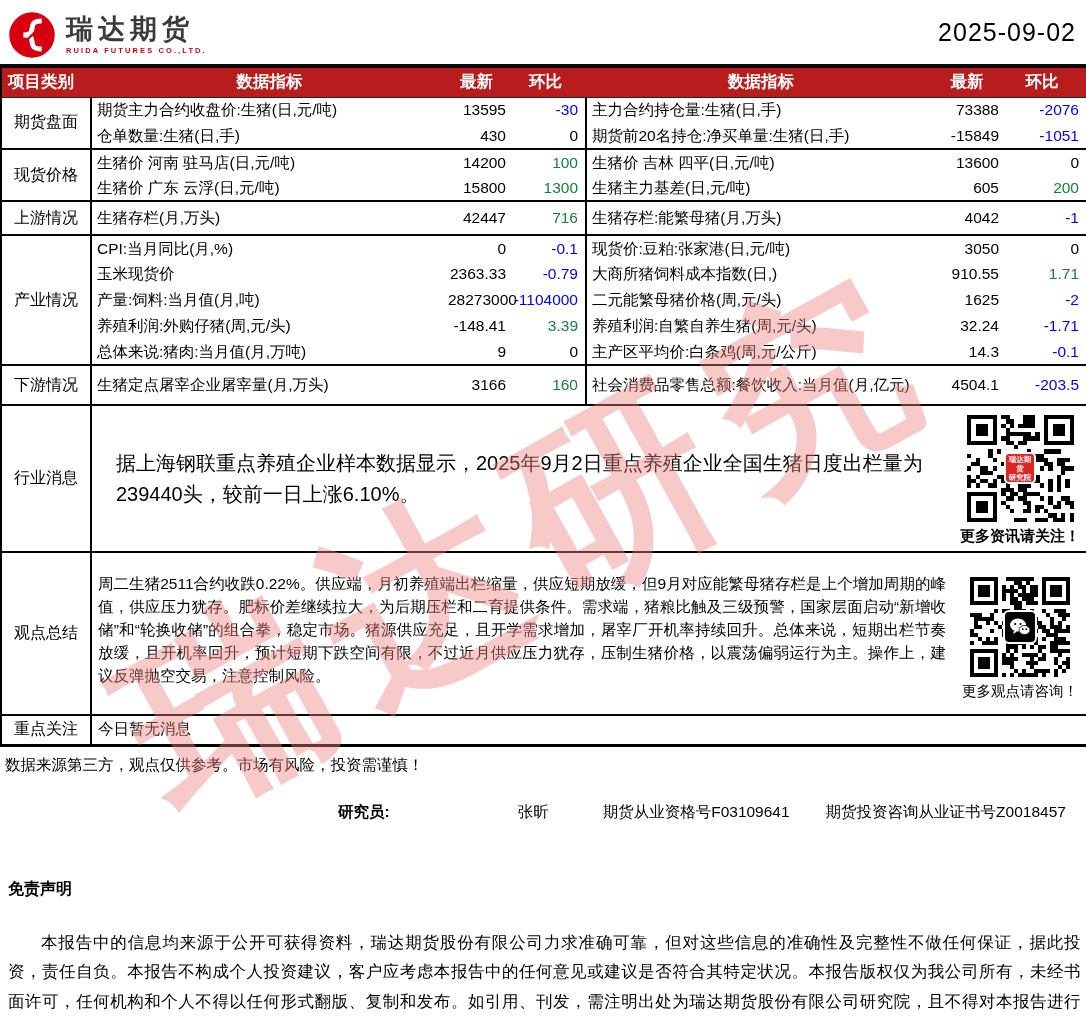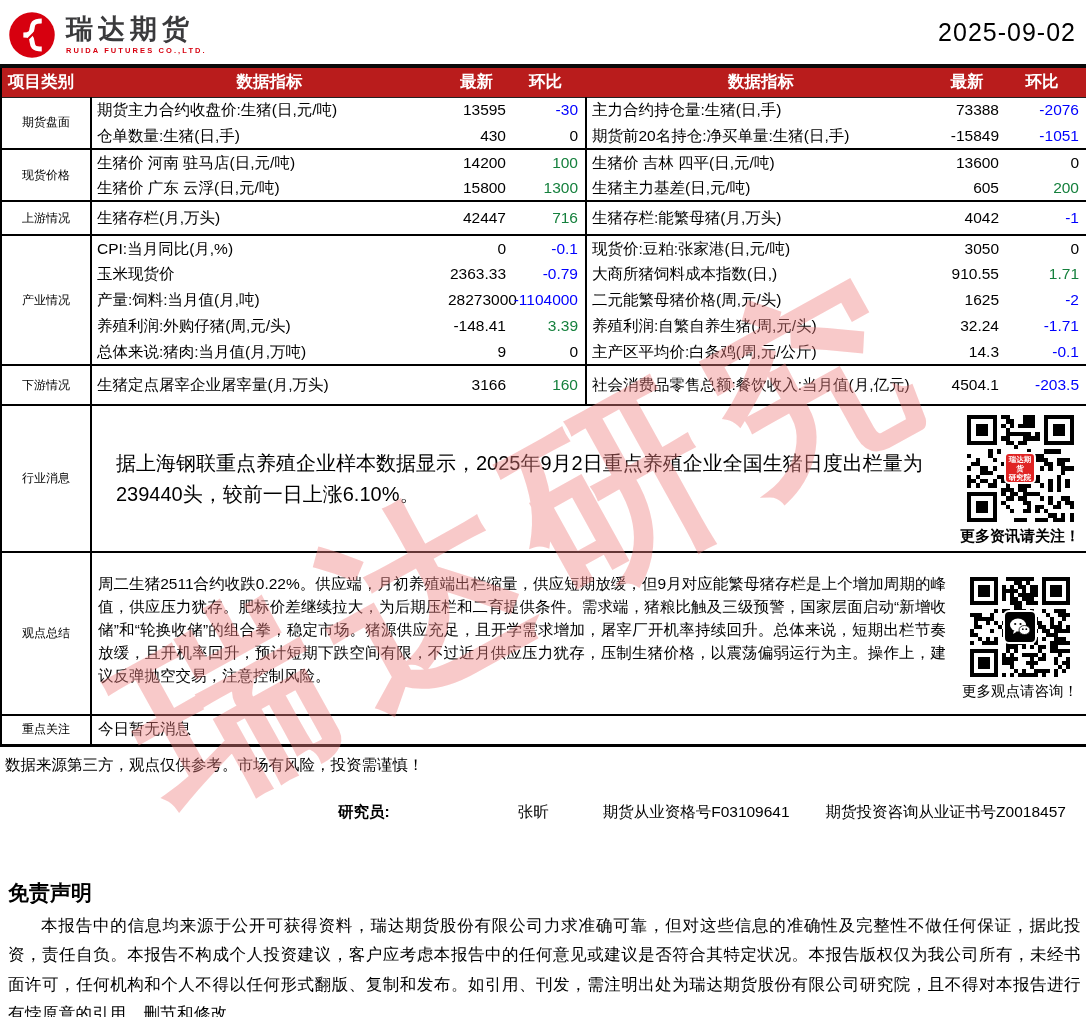--- a/index.html
+++ b/index.html
@@ -21,21 +21,21 @@
   table.report{ width:1086px; border-collapse:collapse; table-layout:fixed;
     border-left:2px solid #000; border-right:2px solid #000; border-bottom:3px solid #000;}
   thead tr{ height:29px; }
   thead th{ background:#b91c1c; color:#fff; font-size:16.5px; font-weight:700; border-bottom:1px solid #222;}
   th.h-cat{ text-align:left; padding-left:6px;}
   th.h-ind{ text-align:center;}
   th.h-num{ padding-right:8px;}
   tbody{ border-top:2.5px solid #000; }
   tbody.first{ border-top:none; }
   td{ font-size:15.5px; vertical-align:middle; }
-  td.cat{ text-align:center; font-size:12px; border-right:2px solid #000; }
+  td.cat{ text-align:center; font-size:16px; border-right:2px solid #000; }
   td.ind{ text-align:left; padding:0 2px 0 5px; line-height:18px; overflow:hidden;}
   td.num{ text-align:right; padding-right:7px; white-space:nowrap;}
   td.chg-div{ border-right:2px solid #000; }
   td[data-c="p"]{ color:#15803d; }
   td[data-c="n"]{ color:#0000FF; }
   tbody.h26 tr{ height:26px; } tbody.h27 tr{ height:34px; } tbody.h40 tr{ height:40px; }
   tbody.sec-news tr{ height:147px; } tbody.sec-summary tr{ height:163px; } tbody.sec-focus tr{ height:30px; }
   .merge-flex{ display:flex; height:100%; }
   .news-text{ flex:1; display:flex; align-items:center; padding:0 14px 0 24px;
     font-size:20px; line-height:31px; }
@@ -53,21 +53,21 @@
   .focus-text{ text-align:left; padding-left:6px; }
   
   .note-line{ margin:8px 0 0 5px; font-size:15.5px; }
   .researcher-line{ display:flex; align-items:baseline; margin:26px 0 0 338px; font-size:15.5px; white-space:nowrap;}
   .researcher-line .lbl{ font-weight:700; }
   .researcher-line .name{ margin-left:128px; }
   .researcher-line .q1{ margin-left:54px; }
   .researcher-line .q2{ margin-left:36px; }
   
   .disclaimer{ margin-top:56px; padding:0 5px 0 8px; }
-  .disclaimer h2{ font-size:21px; font-weight:800; margin-bottom:4px; }
+  .disclaimer h2{ font-size:16px; font-weight:800; margin-bottom:28px; }
   .disclaimer p{ font-size:16.5px; line-height:29.5px; text-indent:2em; text-align:justify; letter-spacing:0.4px;}
   
   .watermark{ position:absolute; left:88px; top:408px; font-size:198px; font-weight:700;
     letter-spacing:22px; color:#F08080; opacity:0.42; transform:rotate(-29deg);
     white-space:nowrap; pointer-events:none; z-index:9; }
 </style>
 </head>
 <body>
 
 <div class="top-header">

